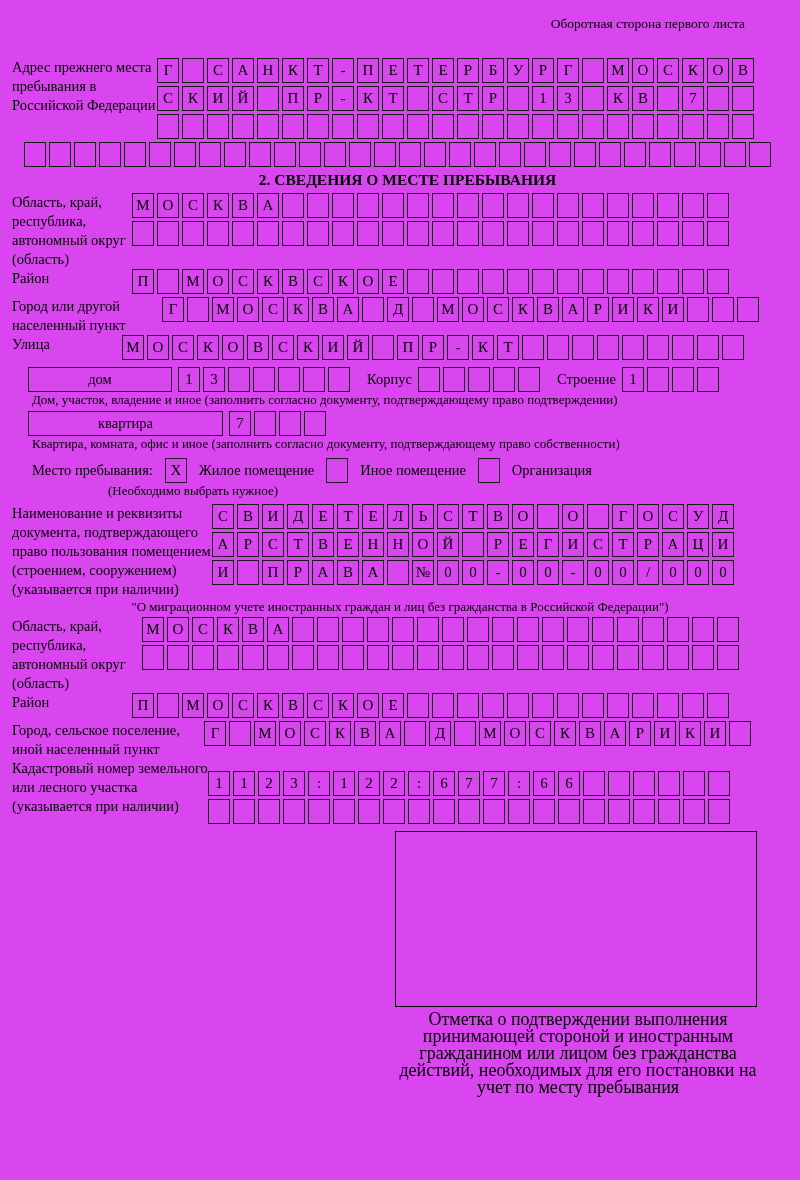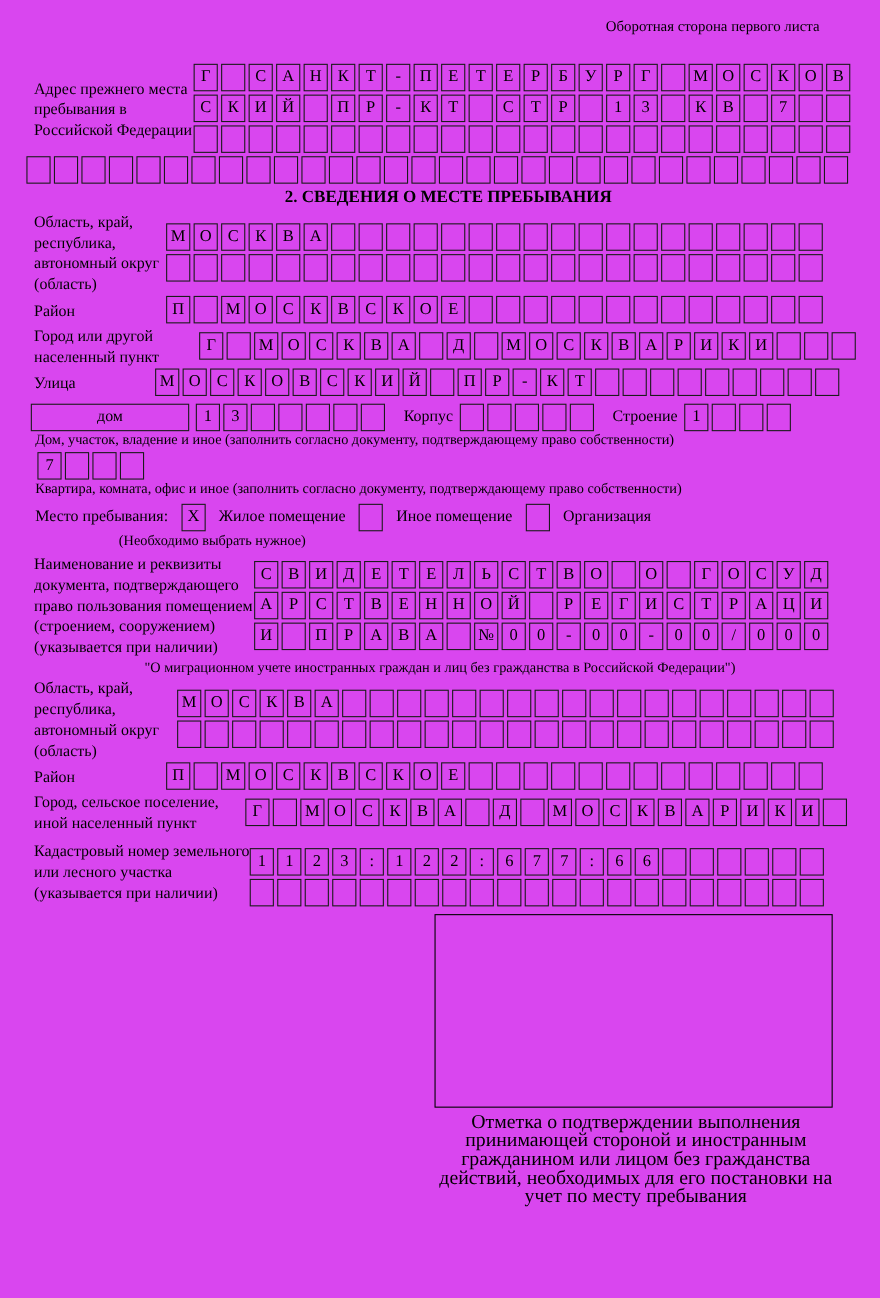--- a/index.html
+++ b/index.html
@@ -4,21 +4,21 @@
 <style>
   html,body { margin:0; padding:0; background:#e8e8e8; }
   .page {
     position:relative; width:800px; height:1180px; margin:0 auto;
     background:#d946ef; color:#000;
     font-family:"Liberation Serif","DejaVu Serif",serif;
     overflow:hidden; box-sizing:border-box; padding:16px 0 0 0;
   }
   .hdr { text-align:right; padding-right:55px; font-size:13.5px; height:18px; }
 
-  .block { display:flex; padding-left:31px; align-items:center; }
+  .block { display:flex; padding-left:12px; align-items:flex-start; }
   .lbl { font-size:14.5px; line-height:19px; flex:0 0 auto; }
   .rows { flex:0 0 auto; }
 
   .cellrow { display:flex; margin-bottom:3px; height:25px; }
   .cell {
     flex:0 0 auto; width:22px; height:25px; margin-right:3px;
     border:1.6px solid #1b1b1b; box-sizing:border-box;
     display:flex; align-items:center; justify-content:center;
     font-size:15px; line-height:1;
   }
@@ -356,23 +356,24 @@
       </div>
     <div class="gap8"></div>
     <div class="smalllbl">Строение</div>
     <div class="cellrow" style="margin-bottom:0;">
         <div class="cell">1</div>
         <div class="cell"></div>
         <div class="cell"></div>
         <div class="cell"></div>
       </div>
   </div>
-  <div class="capnote">Дом, участок, владение и иное (заполнить согласно документу, подтверждающему право собственности)</div>
+  <div class="capnote">Дом, участок, владение и иное (заполнить согласно документу, подтверждающему право подтверждении)</div>
 
   <div class="inlinerow mt2">
+    <div class="boxlabel apt">квартира</div>
     <div class="gap6"></div>
     <div class="cellrow" style="margin-bottom:0;">
         <div class="cell">7</div>
         <div class="cell"></div>
         <div class="cell"></div>
         <div class="cell"></div>
       </div>
   </div>
   <div class="capnote">Квартира, комната, офис и иное (заполнить согласно документу, подтверждающему право собственности)</div>
 

